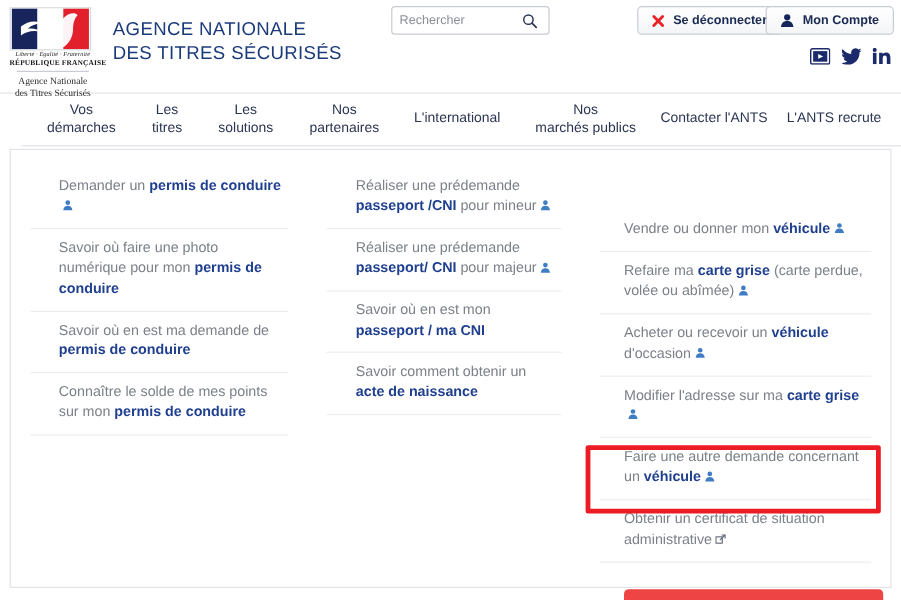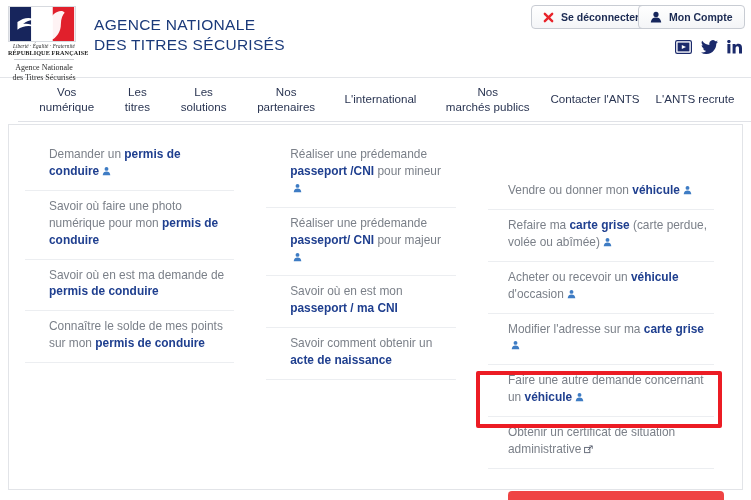--- a/index.html
+++ b/index.html
@@ -116,21 +116,21 @@
   }
   .nav-item.w1 { flex: 0 0 100px; }
 
   
   .panel {
     position: absolute; left: 8px; top: 124px;
     width: 735px; height: 366px;
     border: 1px solid #e2e4e8;
     background: #fff;
     display: flex;
-    padding: 14px 12px 0 0;
+    padding: 14px 0 0 0;
   }
   .col { padding: 0 16px; }
   .col1 { width: 248px; }
   .col2 { width: 228px; }
   .col3 { width: 258px; position: relative; margin-top: 36px; }
 
   .link-item {
     border-bottom: 1px solid #eceef1;
     padding: 7px 6px 10px 24px;
     font-size: 11.9px;
@@ -195,20 +195,29 @@
       <div class="agence-small">Agence Nationale</div>
       <div class="agence-small">des Titres Sécurisés</div>
     </div>
 
     <div class="brand-title">
       <div>AGENCE NATIONALE</div>
       <div>DES TITRES SÉCURISÉS</div>
     </div>
   </div>
 
+  <div class="search-box">
+    <input class="search-input" type="text" placeholder="Rechercher" style="">
+    <button class="search-btn">
+      <svg width="13" height="13" viewBox="0 0 16 16">
+        <circle cx="6.6" cy="6.6" r="4.8" fill="none" stroke="#2a3552" stroke-width="1.5"></circle>
+        <line x1="10.2" y1="10.2" x2="14.6" y2="14.6" stroke="#2a3552" stroke-width="1.7" stroke-linecap="round"></line>
+      </svg>
+    </button>
+  </div>
 
   <div class="hdr-btn" id="btn-logout">
     <svg width="11" height="11" viewBox="0 0 12 12">
       <path d="M2 2 L10 10 M10 2 L2 10" stroke="#e8232a" stroke-width="2.6" stroke-linecap="round"></path>
     </svg>
     <span>Se déconnecter</span>
   </div>
 
   <div class="hdr-btn" id="btn-account">
     <svg width="12" height="12" viewBox="0 0 12 12">
@@ -237,21 +246,21 @@
         <circle cx="1.9" cy="1.6" r="1.7" fill="#1b2a6b"></circle>
         <path d="M5.6 4h2.9v1.3c.5-.9 1.6-1.5 2.9-1.5 2.3 0 3.6 1.4 3.6 4.1v5.5h-3V8.4c0-1.4-.5-2.2-1.7-2.2-1 0-1.7.7-1.7 2.2v5h-3V4z" fill="#1b2a6b"></path>
       </svg>
     </span>
   </div>
 </div>
 
 <div class="nav">
   <div class="nav-item">
     <div>Vos</div>
-    <div>numérique</div>
+    <div>démarches</div>
   </div>
   <div class="nav-item">
     <div>Les</div>
     <div>titres</div>
   </div>
   <div class="nav-item">
     <div>Les</div>
     <div>solutions</div>
   </div>
   <div class="nav-item">

